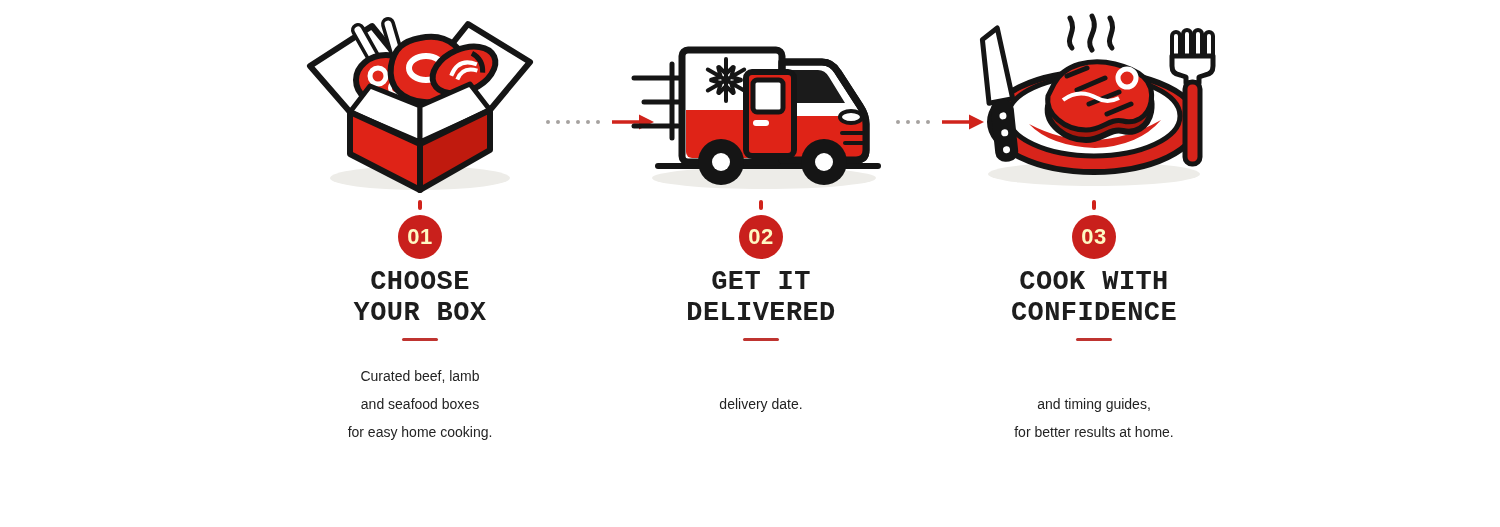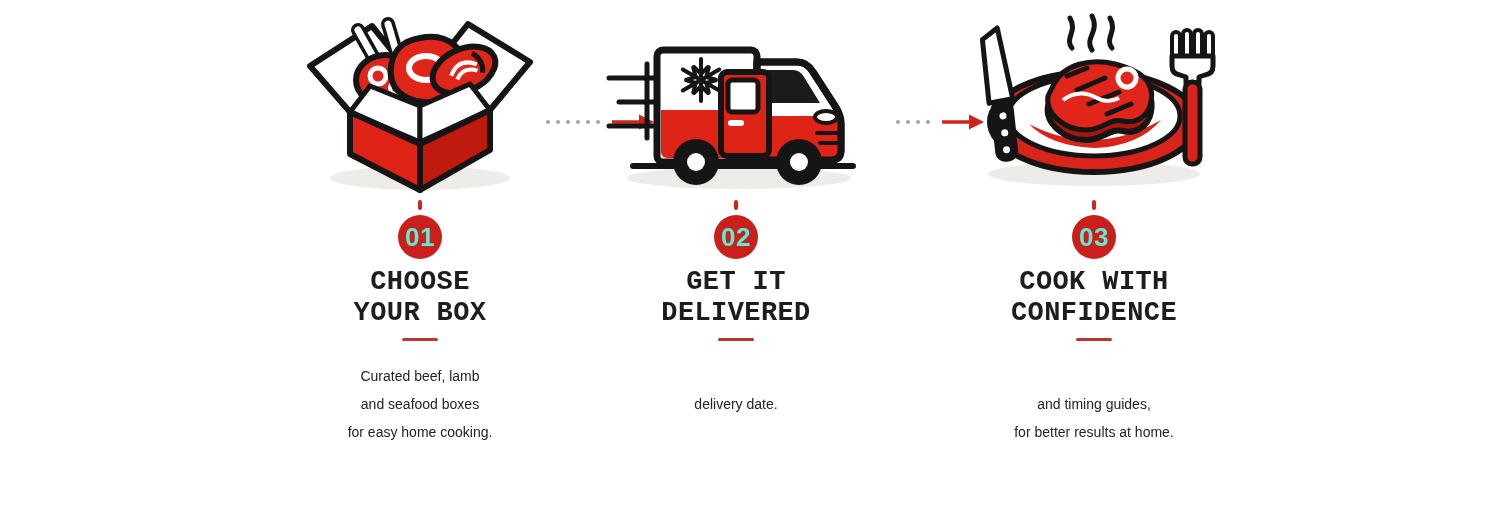--- a/index.html
+++ b/index.html
@@ -29,40 +29,40 @@
   .step{
     position:absolute;
     top:2px;
     width:340px;
     display:flex;
     flex-direction:column;
     align-items:center;
     text-align:center;
   }
   .step-1{left:250px;}
-  .step-2{left:566px;}
+  .step-2{left:591px;}
   .step-3{left:924px;}
   .illustration{
     height:192px;
     display:flex;
     align-items:flex-end;
     justify-content:center;
   }
   .tick{
     width:4px;height:10px;
     border-radius:2px;
     background:var(--accent-red);
     margin:6px 0 5px;
   }
   .badge{
     width:44px;height:44px;
     border-radius:50%;
     background:var(--badge-red);
-    color:#5eead4;
-    font-size:26px;
+    color:#fef9c3;
+    font-size:22px;
     font-weight:bold;
     letter-spacing:.5px;
     display:flex;align-items:center;justify-content:center;
   }
   .title{
     margin-top:8px;
     font-size:27px;
     line-height:31px;
     font-weight:800;
     letter-spacing:.4px;

